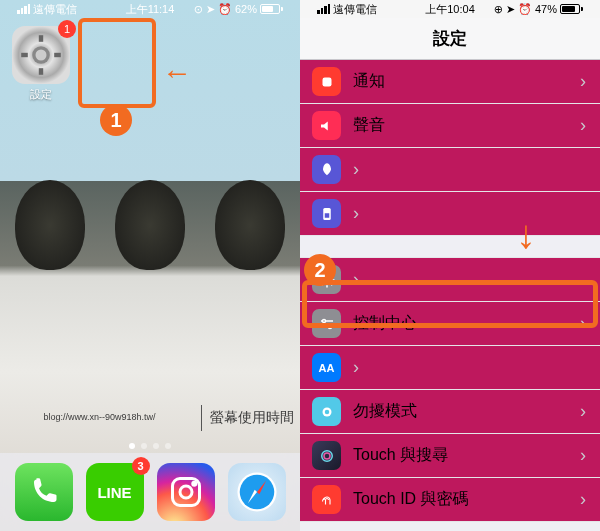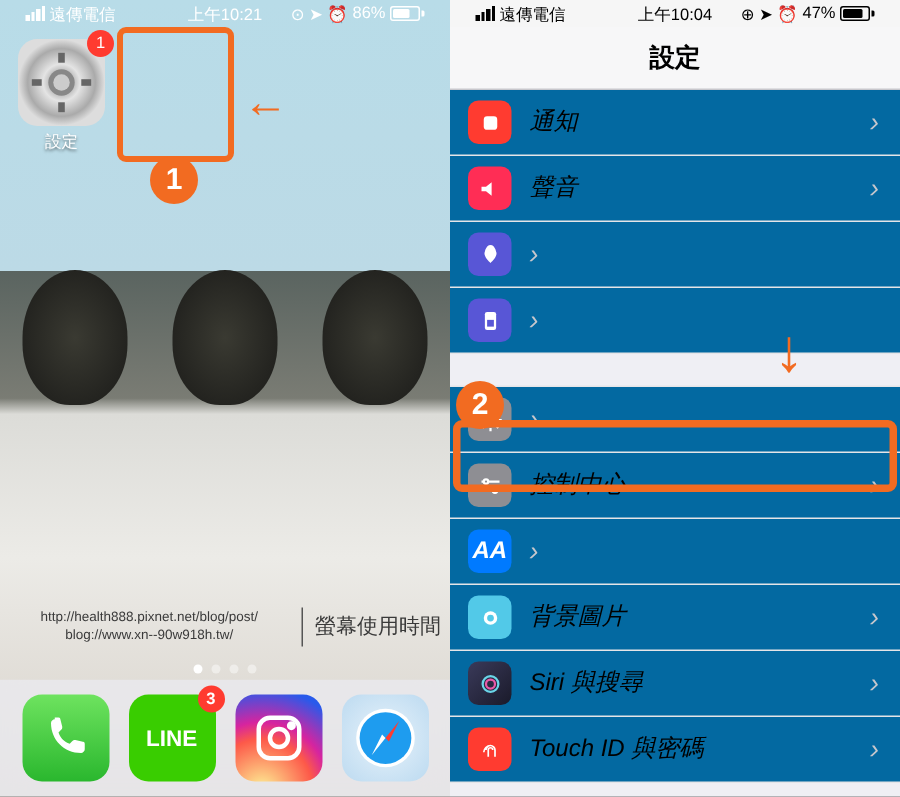--- a/index.html
+++ b/index.html
@@ -48,21 +48,21 @@
   
   .dock { position: absolute; bottom: 0; width: 100%; height: 78px; background: rgba(235,235,240,.78); backdrop-filter: blur(10px); display: flex; justify-content: space-around; align-items: center; padding: 0 8px; z-index: 4; }
   .dock .app-icon { width: 58px; height: 58px; }
   .ic-phone { background: linear-gradient(#6ee35f,#2ab72e); display:flex;align-items:center;justify-content:center;color:#fff;font-size:32px; }
   .ic-line { background: #39cd00; display:flex;align-items:center;justify-content:center;color:#fff;font-size:15px;font-weight:bold; }
   .ic-ig { background: radial-gradient(circle at 30% 110%,#fdf497 0%,#fd5949 45%,#d6249f 60%,#285AEB 90%); display:flex;align-items:center;justify-content:center; }
   .ic-safari { background: radial-gradient(#e8f3fb,#bcdaf0); display:flex;align-items:center;justify-content:center; }
   
   .right-phone { background: #efeff4; }
   .nav-title { height: 42px; background: #f7f7f8; border-bottom: 1px solid #c8c7cc; display:flex;align-items:center;justify-content:center; font-size: 17px; font-weight: 600; }
-  .list { background: #0369a1; font-style: italic; }
+  .list { background: #be185d; }
   .row { height: 44px; display: flex; align-items: center; padding: 0 14px 0 12px; border-bottom: 1px solid #e5e5e8; position: relative; }
   .row-icon { width: 29px; height: 29px; border-radius: 7px; margin-right: 12px; display:flex;align-items:center;justify-content:center; color:#fff; flex-shrink:0; }
   .row-label { flex: 1; font-size: 16px; color: #000; }
   .chevron { color: #c7c7cc; font-size: 18px; }
   .section-gap { height: 22px; background: #efeff4; border-bottom: 1px solid #e5e5e8; position: relative; }
   .ic-notif{background:#ff3b30}.ic-sound{background:#ff2d55}.ic-dnd{background:#5856d6}
   .ic-time{background:#5856d6}.ic-general{background:#8e8e93}.ic-control{background:#8e8e93}
   .ic-display{background:#007aff}.ic-wallpaper{background:#52c9e8}.ic-siri{background:linear-gradient(135deg,#3a3a5a,#1a1a2a)}
   .ic-touchid{background:#ff3b30}
   .hl2 { left: 2px; top: 280px; width: 296px; height: 48px; border-width: 5px; }
@@ -77,26 +77,26 @@
   <div class="status">
     <div class="status-left">
       <span class="bars">
           <span class="bar b1"></span>
           <span class="bar b2"></span>
           <span class="bar b3"></span>
           <span class="bar b4"></span>
         </span>
       <span>遠傳電信</span>
     </div>
-    <span class="status-center">上午10:21</span>
+    <span class="status-center">上午11:14</span>
     <div class="status-right">
       <span>⊙</span>
       <span>➤</span>
       <span>⏰</span>
-      <span>86%</span>
+      <span>62%</span>
       <span class="battery">
           <span class="batt-body">
             <span class="batt-fill" style="width:62%"></span>
           </span>
           <span class="batt-tip"></span>
         </span>
     </div>
   </div>
 
   <div class="apps">
@@ -123,21 +123,20 @@
   <div class="step-circle sc1">1</div>
 
   <div class="hole-row">
     <div class="hole"></div>
       <div class="hole"></div>
       <div class="hole"></div>
   </div>
 
   <div class="watermark">
     <div class="wm-urls">
-      <div>http://health888.pixnet.net/blog/post/</div>
       <div>blog://www.xn--90w918h.tw/</div>
     </div>
     <div class="wm-divider"></div>
     <div class="wm-name">螢幕使用時間</div>
   </div>
 
   <div class="page-dots">
     <span class="dot active"></span>
       <span class="dot"></span>
       <span class="dot"></span>
@@ -256,42 +255,42 @@
             <circle cx="8" cy="8" r="2"></circle>
             <circle cx="16" cy="16" r="2"></circle>
             <path d="M4 8h2M10 8h10M4 16h10M18 16h2"></path>
           </svg>
         </div>
       <div class="row-label">控制中心</div>
       <span class="chevron">›</span>
     </div>
     <div class="row">
       <div class="row-icon ic-display">
-          <span style="font-size:16px;font-weight:bold">AA</span>
+          <span style="font-size:11px;font-weight:bold">AA</span>
         </div>
       <span class="chevron">›</span>
     </div>
     <div class="row">
       <div class="row-icon ic-wallpaper">
           <svg class="svg-small" viewBox="0 0 24 24" fill="#fff">
             <circle cx="12" cy="12" r="6"></circle>
             <circle cx="12" cy="12" r="3" fill="#52c9e8"></circle>
           </svg>
         </div>
-      <div class="row-label">背景圖片</div>
+      <div class="row-label">勿擾模式</div>
       <span class="chevron">›</span>
     </div>
     <div class="row">
       <div class="row-icon ic-siri">
           <svg class="svg-small" viewBox="0 0 24 24">
             <circle cx="12" cy="12" r="7" fill="none" stroke="#6ad5e8" stroke-width="2"></circle>
             <circle cx="12" cy="12" r="4" fill="none" stroke="#e85aa8" stroke-width="2"></circle>
           </svg>
         </div>
-      <div class="row-label">Siri 與搜尋</div>
+      <div class="row-label">Touch 與搜尋</div>
       <span class="chevron">›</span>
     </div>
     <div class="row">
       <div class="row-icon ic-touchid">
           <svg class="svg-small" viewBox="0 0 24 24" fill="none" stroke="#fff" stroke-width="1.5">
             <path d="M8 12c0-2 2-4 4-4s4 2 4 4v6M10 18v-6c0-1 1-2 2-2s2 1 2 2M6 14c0-3 3-6 6-6"></path>
           </svg>
         </div>
       <div class="row-label">Touch ID 與密碼</div>
       <span class="chevron">›</span>

